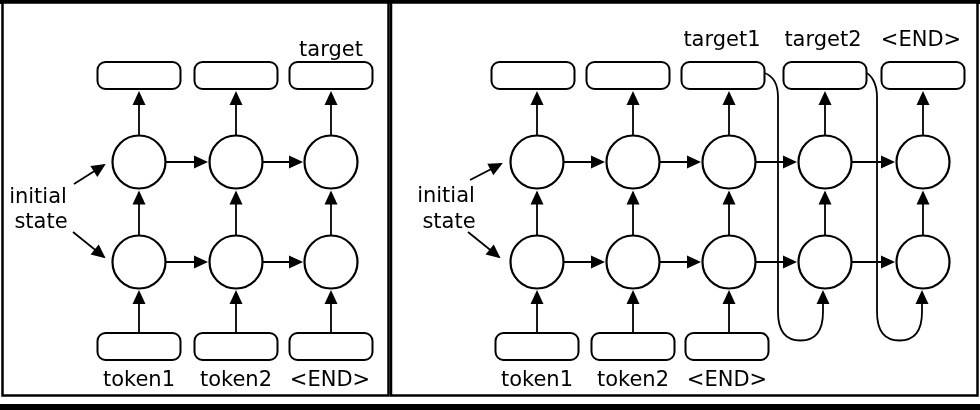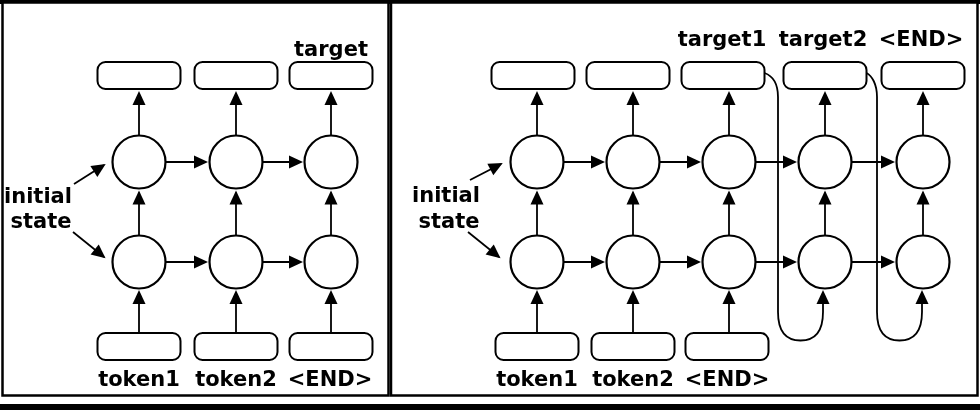--- a/index.html
+++ b/index.html
@@ -1,16 +1,16 @@
 <!DOCTYPE html>
 <html><head>
 <meta charset="utf-8">
 <style>
   html,body{margin:0;padding:0;background:#ffffff;}
-  .canvas{position:relative;width:980px;height:410px;background:#ffffff;overflow:hidden;font-weight:bold;}
+  .canvas{position:relative;width:980px;height:410px;background:#ffffff;overflow:hidden;}
   svg{display:block;}
   svg text{font-family:"DejaVu Sans","Liberation Sans",sans-serif;font-size:21px;fill:#000000;text-anchor:middle;}
   .shape{fill:#ffffff;stroke:#000000;stroke-width:2.2;}
   .boxshape{fill:#ffffff;stroke:#000000;stroke-width:2;}
   .shaft{fill:none;stroke:#000000;stroke-width:1.8;}
   .panel{fill:#ffffff;stroke:#000000;stroke-width:2.5;}
 </style>
 </head>
 <body>
 

